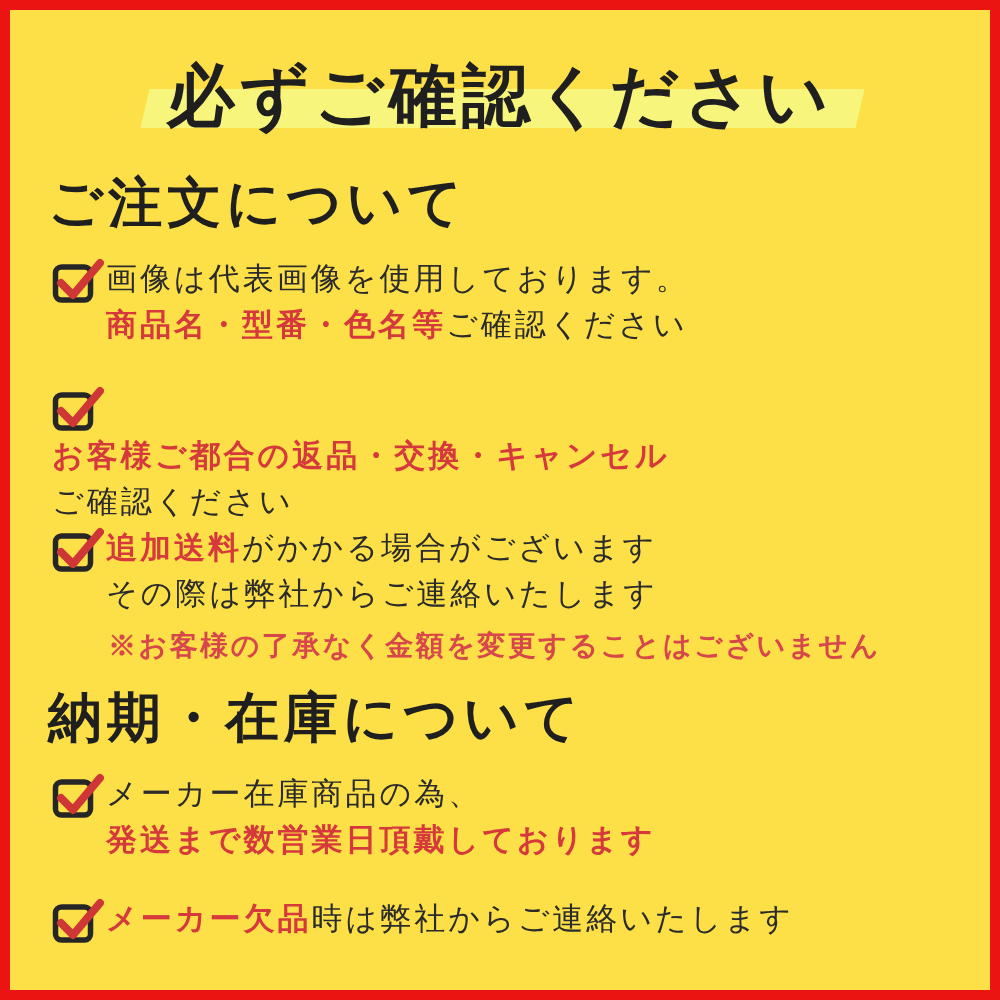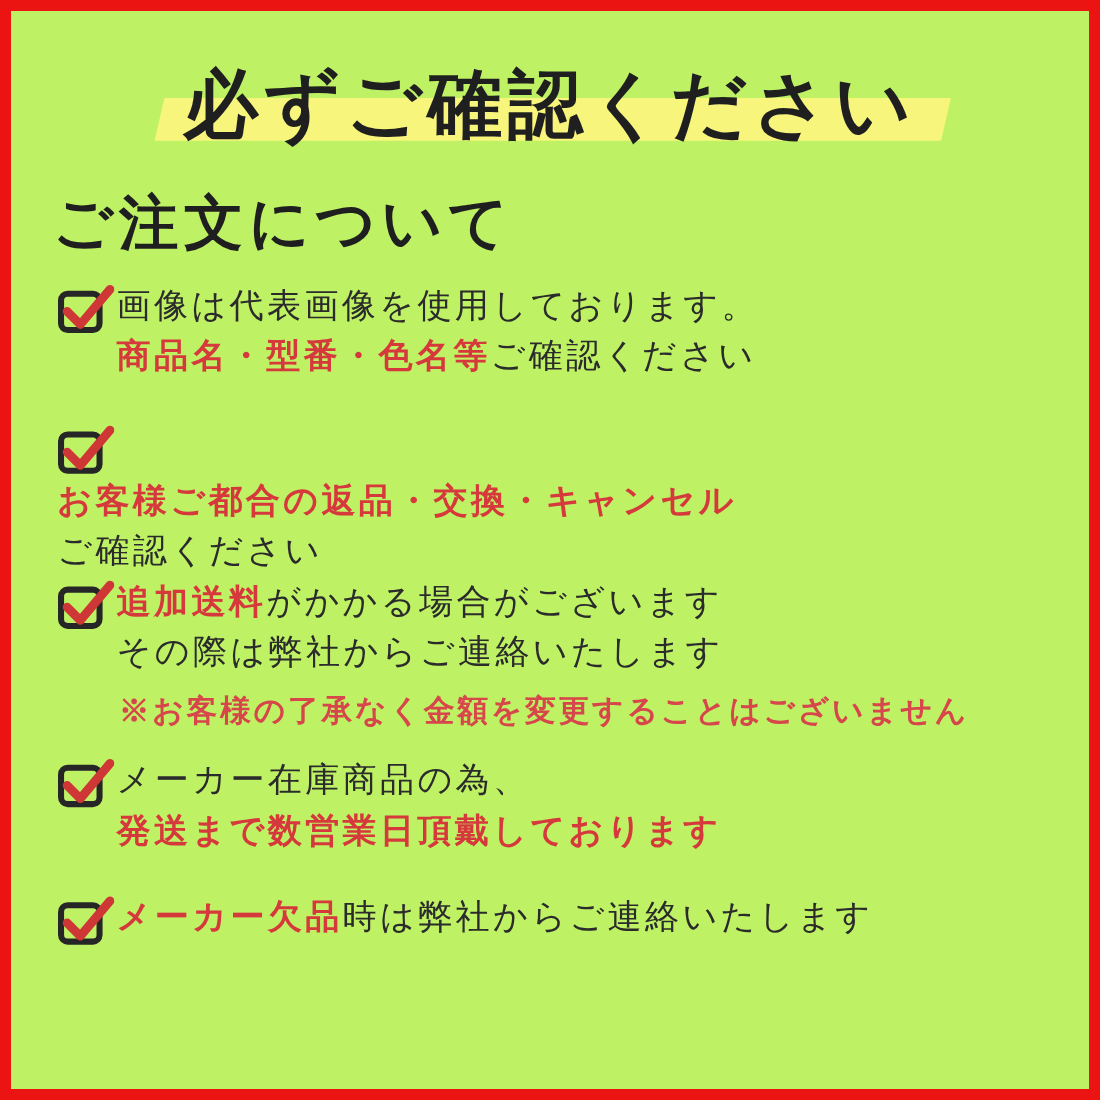--- a/index.html
+++ b/index.html
@@ -1,20 +1,20 @@
 <!DOCTYPE html>
 <html><head>
 <meta charset="utf-8">
 <style>
   html,body{margin:0;padding:0;background:#ffffff;}
   .page{
     position:relative;
     width:1000px;height:1000px;
     box-sizing:border-box;
-    background:#bef264;
+    background:#fde047;
     border:10px solid #ec1313;
     font-family:"DejaVu Serif","Liberation Serif",serif;
     overflow:hidden;
   }
   
   .title-wrap{ text-align:center; margin-top:46px; }
   .title{
     position:relative;
     display:inline-block;
     font-size:68px;
@@ -138,20 +138,21 @@
         <div class="line">
           <span class="red">追加送料</span><span>がかかる場合がございます</span>
         </div>
         <div class="line">
           <span>その際は弊社からご連絡いたします</span>
         </div>
         <div class="note">※お客様の了承なく金額を変更することはございません</div>
       </div>
     </div>
 
+    <h1 class="heading h-stock">納期・在庫について</h1>
 
     <div class="item m4">
       <svg class="cb" viewBox="0 0 52 48">
         <rect x="3.5" y="11" width="35" height="33" rx="6" fill="none" stroke="#262626" stroke-width="5.5"></rect>
         <path d="M9 27 L21 39 L48 7" fill="none" stroke="#cf3737" stroke-width="8" stroke-linecap="round" stroke-linejoin="round"></path>
       </svg>
       <div class="text">
         <div class="line">
           <span>メーカー在庫商品の為、</span>
         </div>

